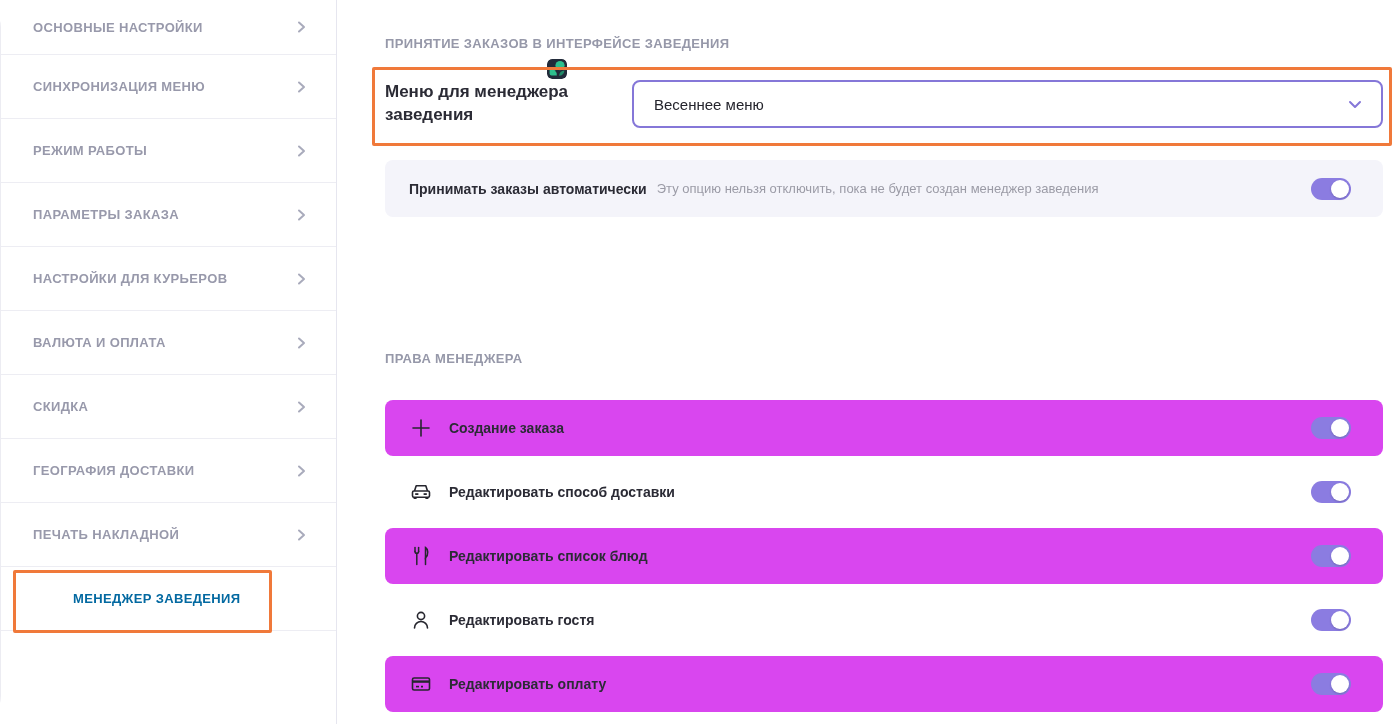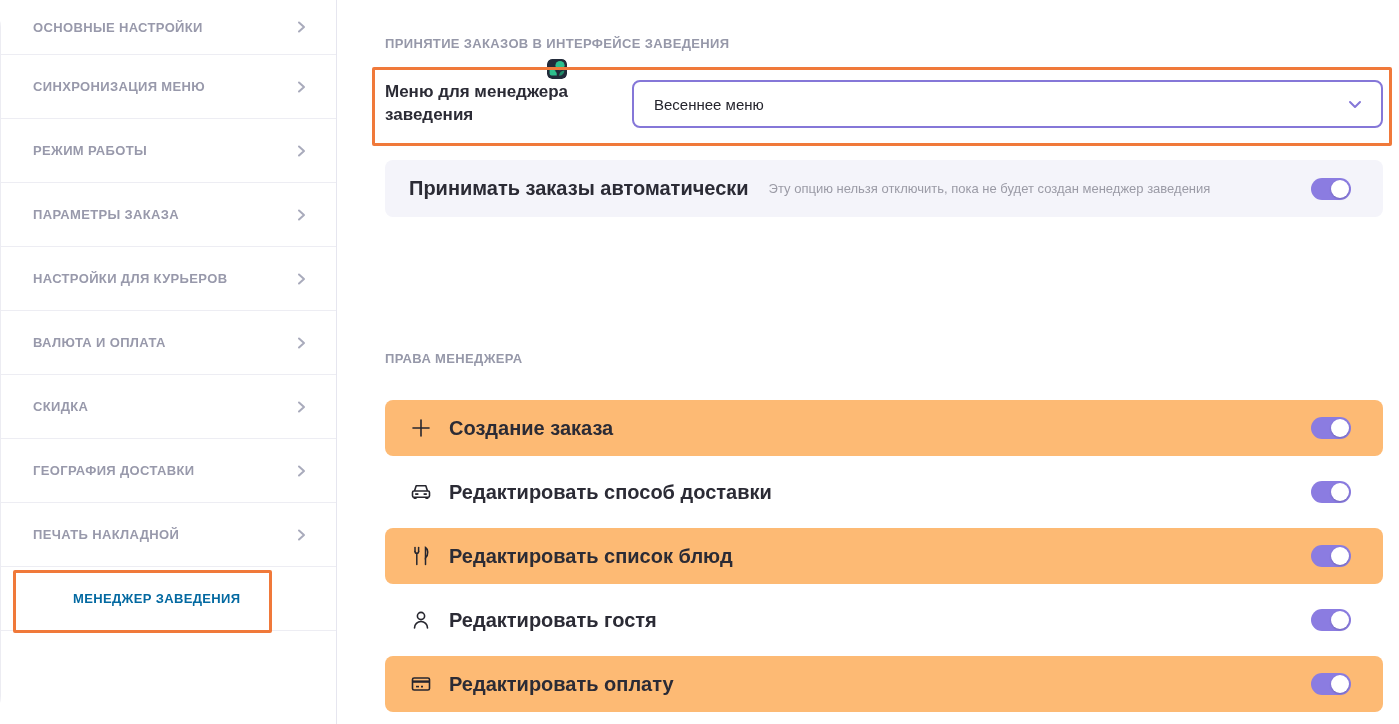--- a/index.html
+++ b/index.html
@@ -32,32 +32,32 @@
                            color:#2b2b35; line-height:1.35; }
   .select { flex:1; height:48px; border:2px solid #8577d8; border-radius:8px; background:#ffffff;
             display:flex; align-items:center; justify-content:space-between; padding:0 18px 0 20px;
             cursor:pointer; }
   .select .value { font-size:15px; color:#24242c; }
 
   .panel-row { background:#f4f4fa; border-radius:8px; display:flex; align-items:center;
                padding:0 32px 0 24px; }
   .row-auto  { position:absolute; top:160px; left:0; width:998px; height:57px; }
   .row-delay { position:absolute; top:245px; left:0; width:998px; height:60px; }
-  .row-label { font-size:20px; font-weight:700; color:#2b2b35; }
-  .row-hint  { font-size:13px; color:#9b9ba6; margin-left:20px; }
+  .row-label { font-size:14px; font-weight:700; color:#2b2b35; }
+  .row-hint  { font-size:13px; color:#9b9ba6; margin-left:10px; }
   .spacer { flex:1; }
 
   .delay-input { width:98px; height:48px; margin:0 16px; border:1px solid #e3e3eb; border-radius:8px;
                  background:#fbfbfd; text-align:center; font-size:15px; color:#8b8b94;
                  font-family:"Liberation Sans", sans-serif; outline:none; }
 
   .rights { position:absolute; top:400px; left:0; width:998px; }
   .right-row { height:56px; border-radius:8px; display:flex; align-items:center;
                padding:0 32px 0 24px; margin-bottom:8px; background:#ffffff; }
-  .right-row.shaded { background:#fdba74; }
+  .right-row.shaded { background:#d946ef; }
   .right-row .ric { width:24px; height:24px; margin-right:16px; flex:0 0 auto; display:flex;
                     align-items:center; justify-content:center; }
 
   
   .toggle { width:40px; height:22px; border-radius:11px; background:#ebebf3; position:relative;
             cursor:pointer; flex:0 0 auto; }
   .toggle .knob { position:absolute; top:2px; left:2px; width:18px; height:18px; border-radius:50%;
                   background:#ffffff; box-shadow:0 1px 2px rgba(40,40,70,.25); transition:left .1s; }
   .toggle.on { background:#8b7ce1; }
   .toggle.on .knob { left:20px; }

